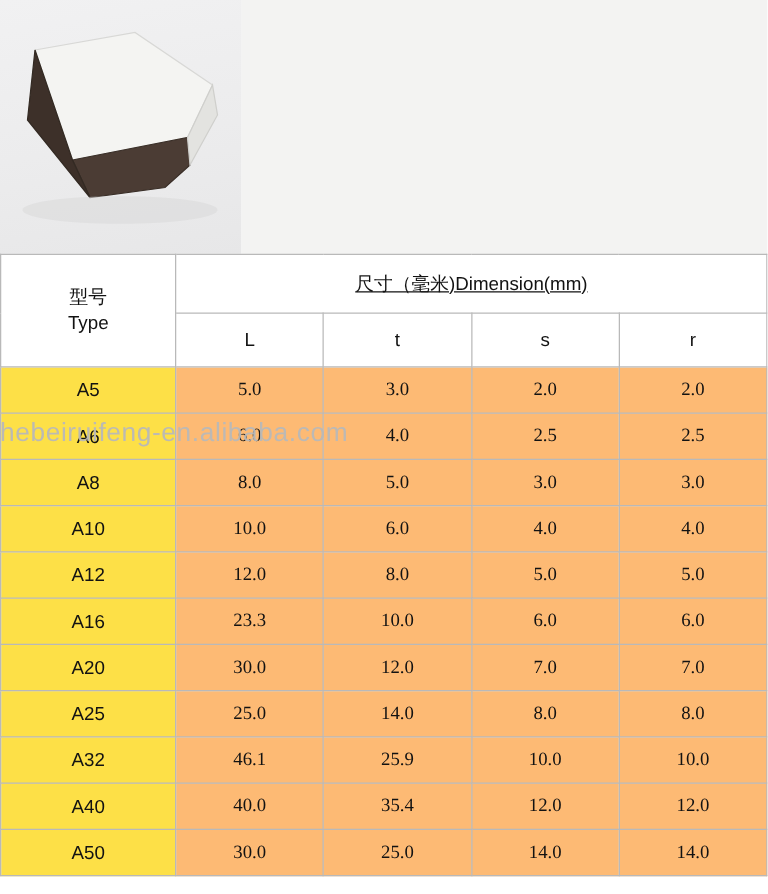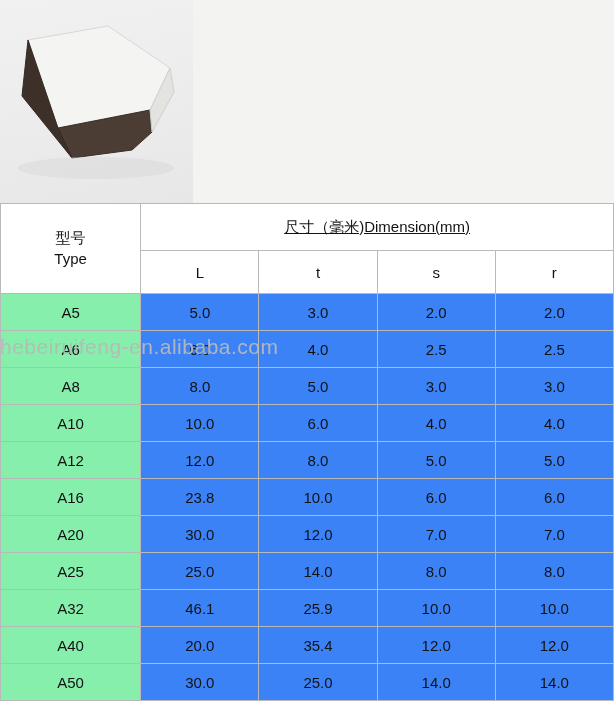--- a/index.html
+++ b/index.html
@@ -93,26 +93,27 @@
     font-size: 18px;
     font-weight: bold;
     text-decoration: underline;
   }
   .hdr-sub {
     height: 42px;
     font-size: 15px;
   }
   .row-type {
     height: 36px;
-    background: #86efac;
+    background: #fde047;
     font-size: 15px;
   }
   .row-val {
     height: 36px;
-    background: #3b82f6;
+    background: #fdba74;
+    font-family: Liberation Serif, serif;
   }
 
   
   .watermark {
     position: absolute;
     left: 0;
     top: 132px;
     width: 544px;
     text-align: left;
     font-size: 21px;
@@ -266,21 +267,21 @@
         </tr>
         <tr>
           <td class="row-type">A12</td>
           <td class="row-val">12.0</td>
           <td class="row-val">8.0</td>
           <td class="row-val">5.0</td>
           <td class="row-val">5.0</td>
         </tr>
         <tr>
           <td class="row-type">A16</td>
-          <td class="row-val">23.8</td>
+          <td class="row-val">23.3</td>
           <td class="row-val">10.0</td>
           <td class="row-val">6.0</td>
           <td class="row-val">6.0</td>
         </tr>
         <tr>
           <td class="row-type">A20</td>
           <td class="row-val">30.0</td>
           <td class="row-val">12.0</td>
           <td class="row-val">7.0</td>
           <td class="row-val">7.0</td>
@@ -294,21 +295,21 @@
         </tr>
         <tr>
           <td class="row-type">A32</td>
           <td class="row-val">46.1</td>
           <td class="row-val">25.9</td>
           <td class="row-val">10.0</td>
           <td class="row-val">10.0</td>
         </tr>
         <tr>
           <td class="row-type">A40</td>
-          <td class="row-val">20.0</td>
+          <td class="row-val">40.0</td>
           <td class="row-val">35.4</td>
           <td class="row-val">12.0</td>
           <td class="row-val">12.0</td>
         </tr>
         <tr>
           <td class="row-type">A50</td>
           <td class="row-val">30.0</td>
           <td class="row-val">25.0</td>
           <td class="row-val">14.0</td>
           <td class="row-val">14.0</td>

